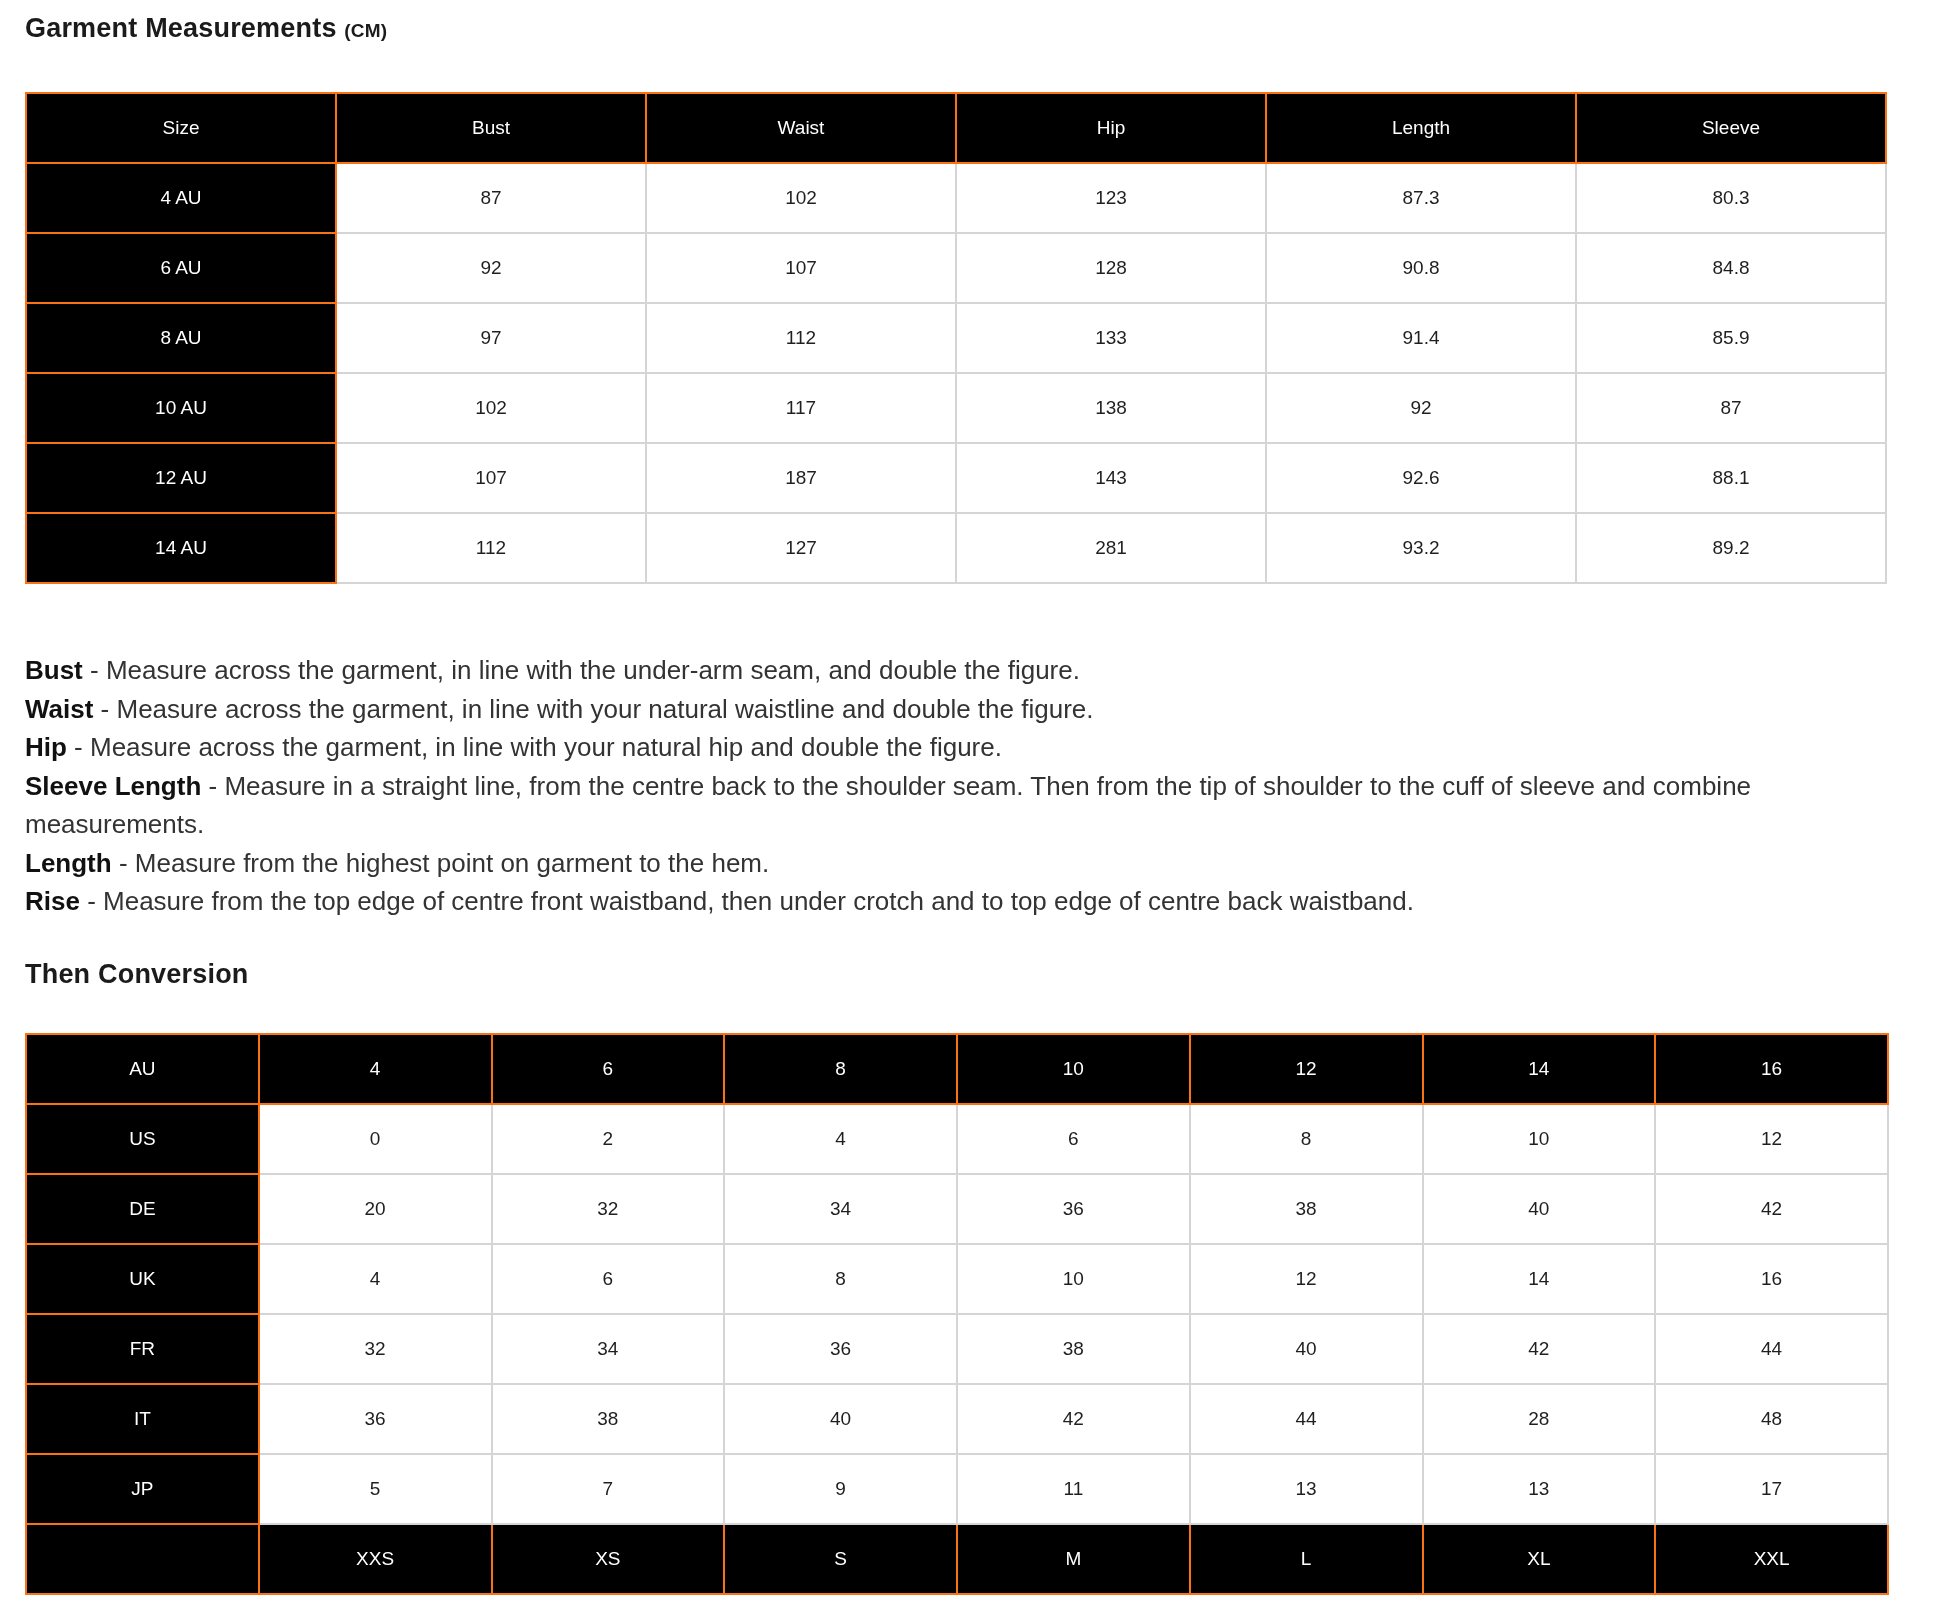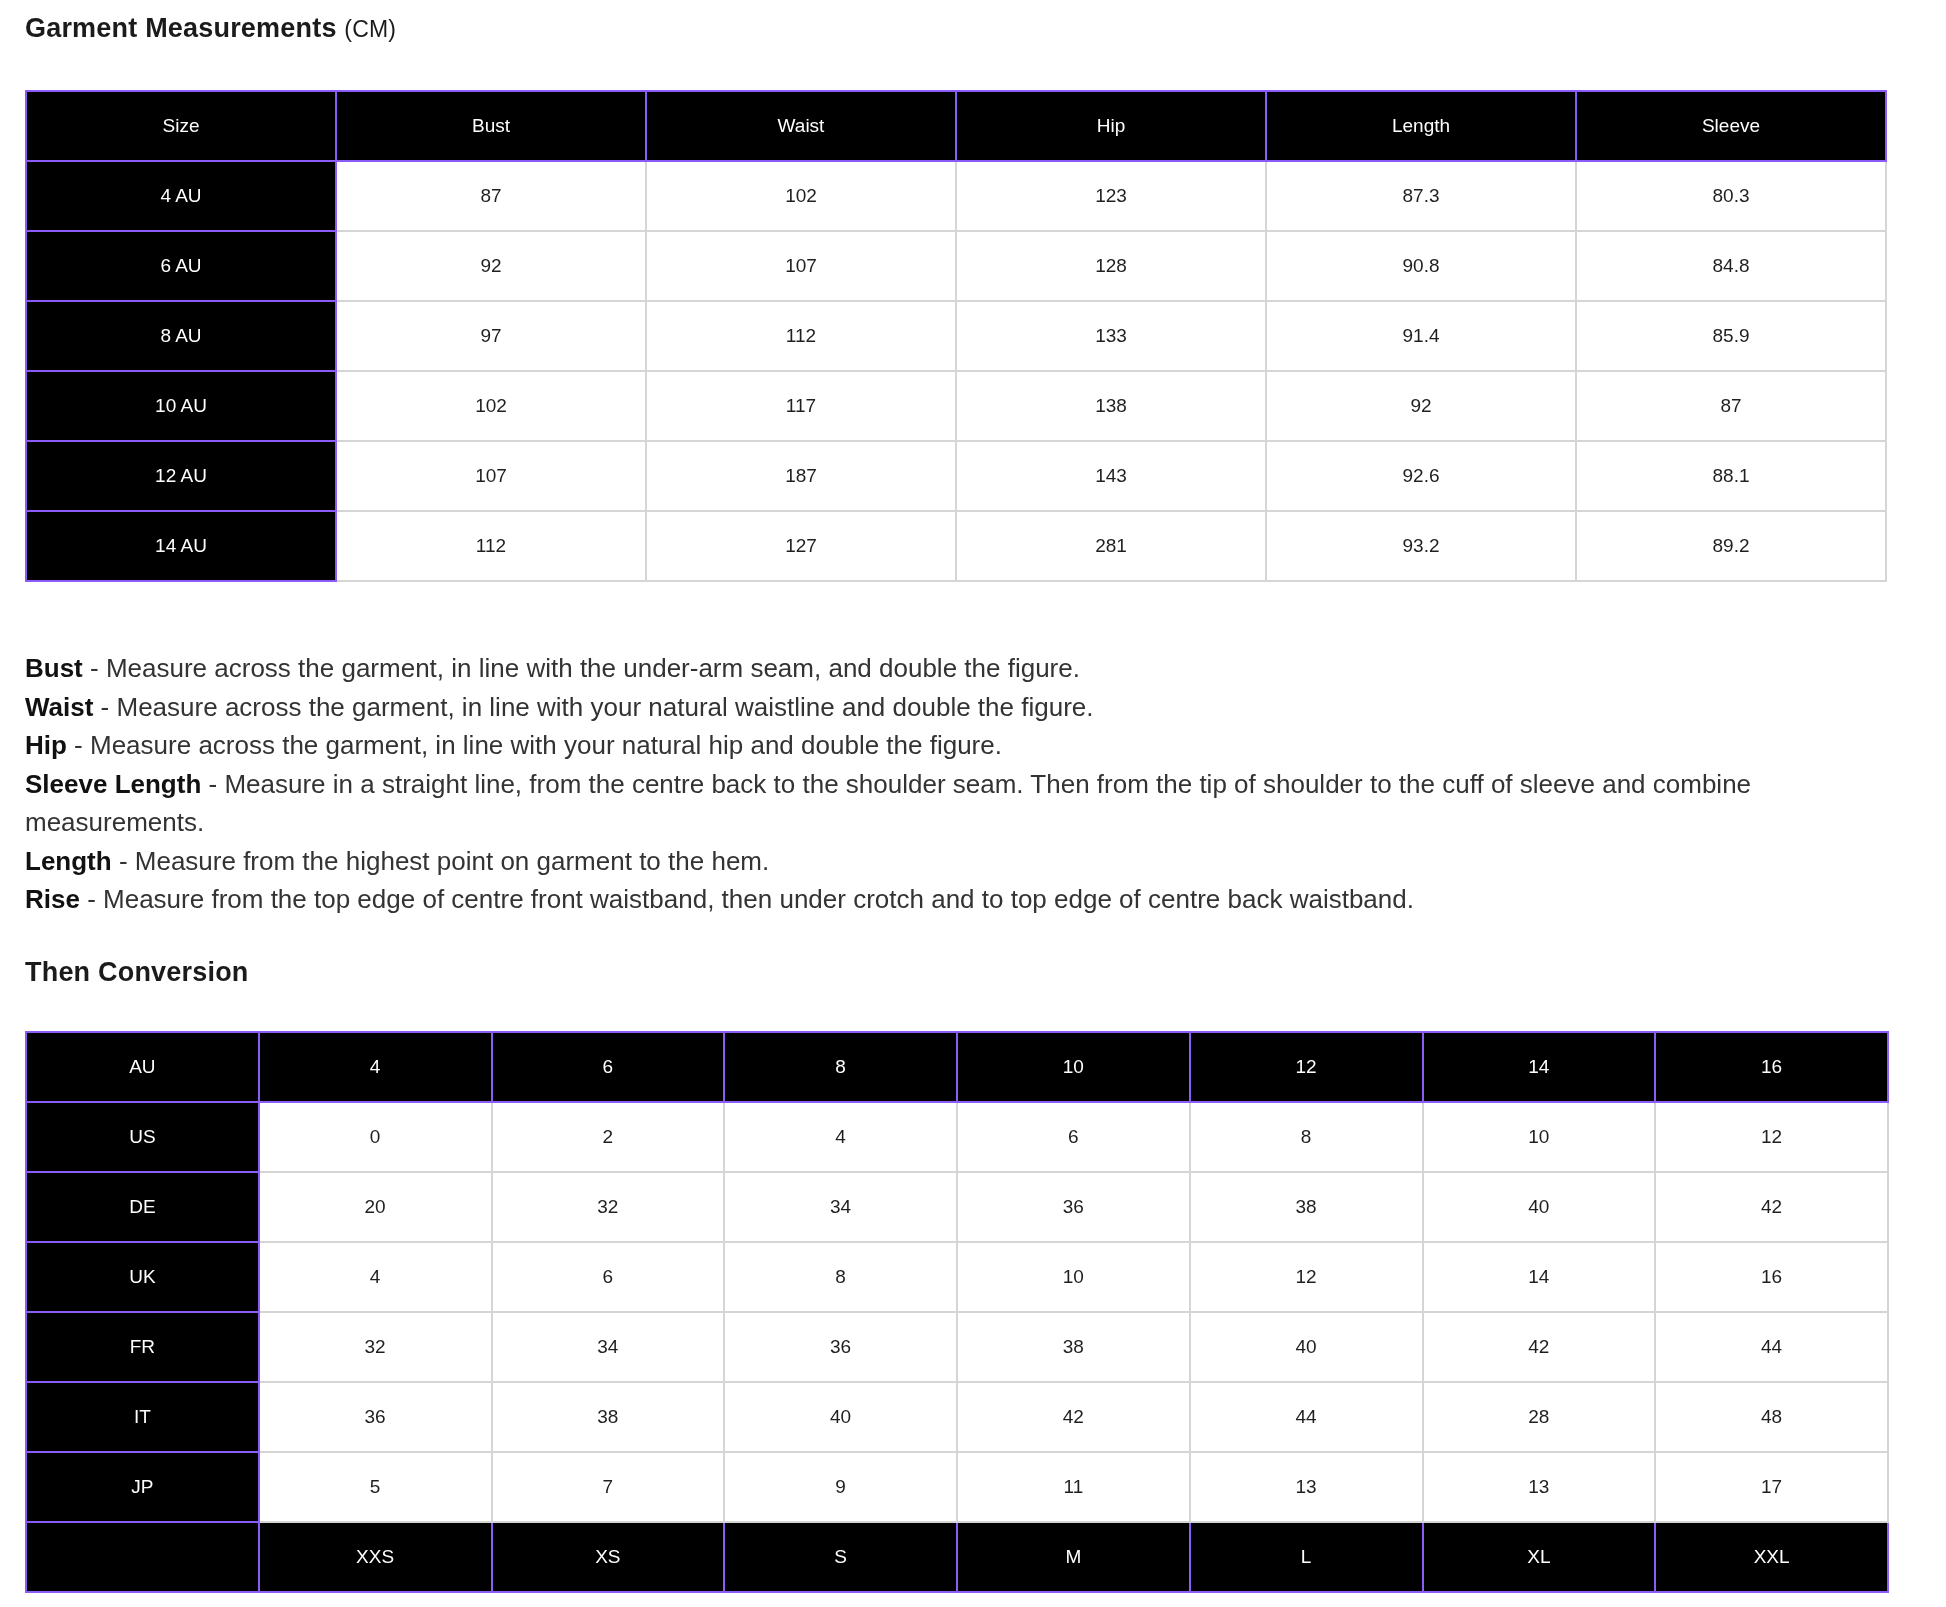--- a/index.html
+++ b/index.html
@@ -9,33 +9,33 @@
     width:1946px; height:1607px;
     box-sizing:border-box;
     padding:14px 50px 0 25px;
     overflow:hidden;
     background:#fff;
   }
   h1 {
     margin:0; font-size:27px; line-height:28px; font-weight:700;
     color:#1b1b1b; letter-spacing:0.2px;
   }
-  h1 .cm { font-size:23px; font-weight:400; }
+  h1 .cm { font-size:19px; font-weight:700; }
   h2 {
     margin:38px 0 0 0; font-size:27px; line-height:30px; font-weight:700;
     color:#1b1b1b; letter-spacing:0.2px;
   }
   table { border-collapse:collapse; table-layout:fixed; }
   th, td {
     height:68px; padding:0 6px;
     text-align:center; vertical-align:middle;
     font-size:19px; font-weight:400;
     overflow:hidden; white-space:nowrap;
   }
-  th { background:#000; color:#fff; border:2px solid #8b5cf6; }
+  th { background:#000; color:#fff; border:2px solid #f97316; }
   td { background:#fff; color:#1f1f1f; border:2px solid #d5d5d5; }
   .t1 { width:1862px; margin-top:47px; }
   .t2 { width:1864px; margin-top:44px; }
   .defs {
     margin-top:67px;
     max-width:1895px;
     font-size:26px; line-height:38.5px;
     color:#333333;
   }
   .defs p { margin:0; }

